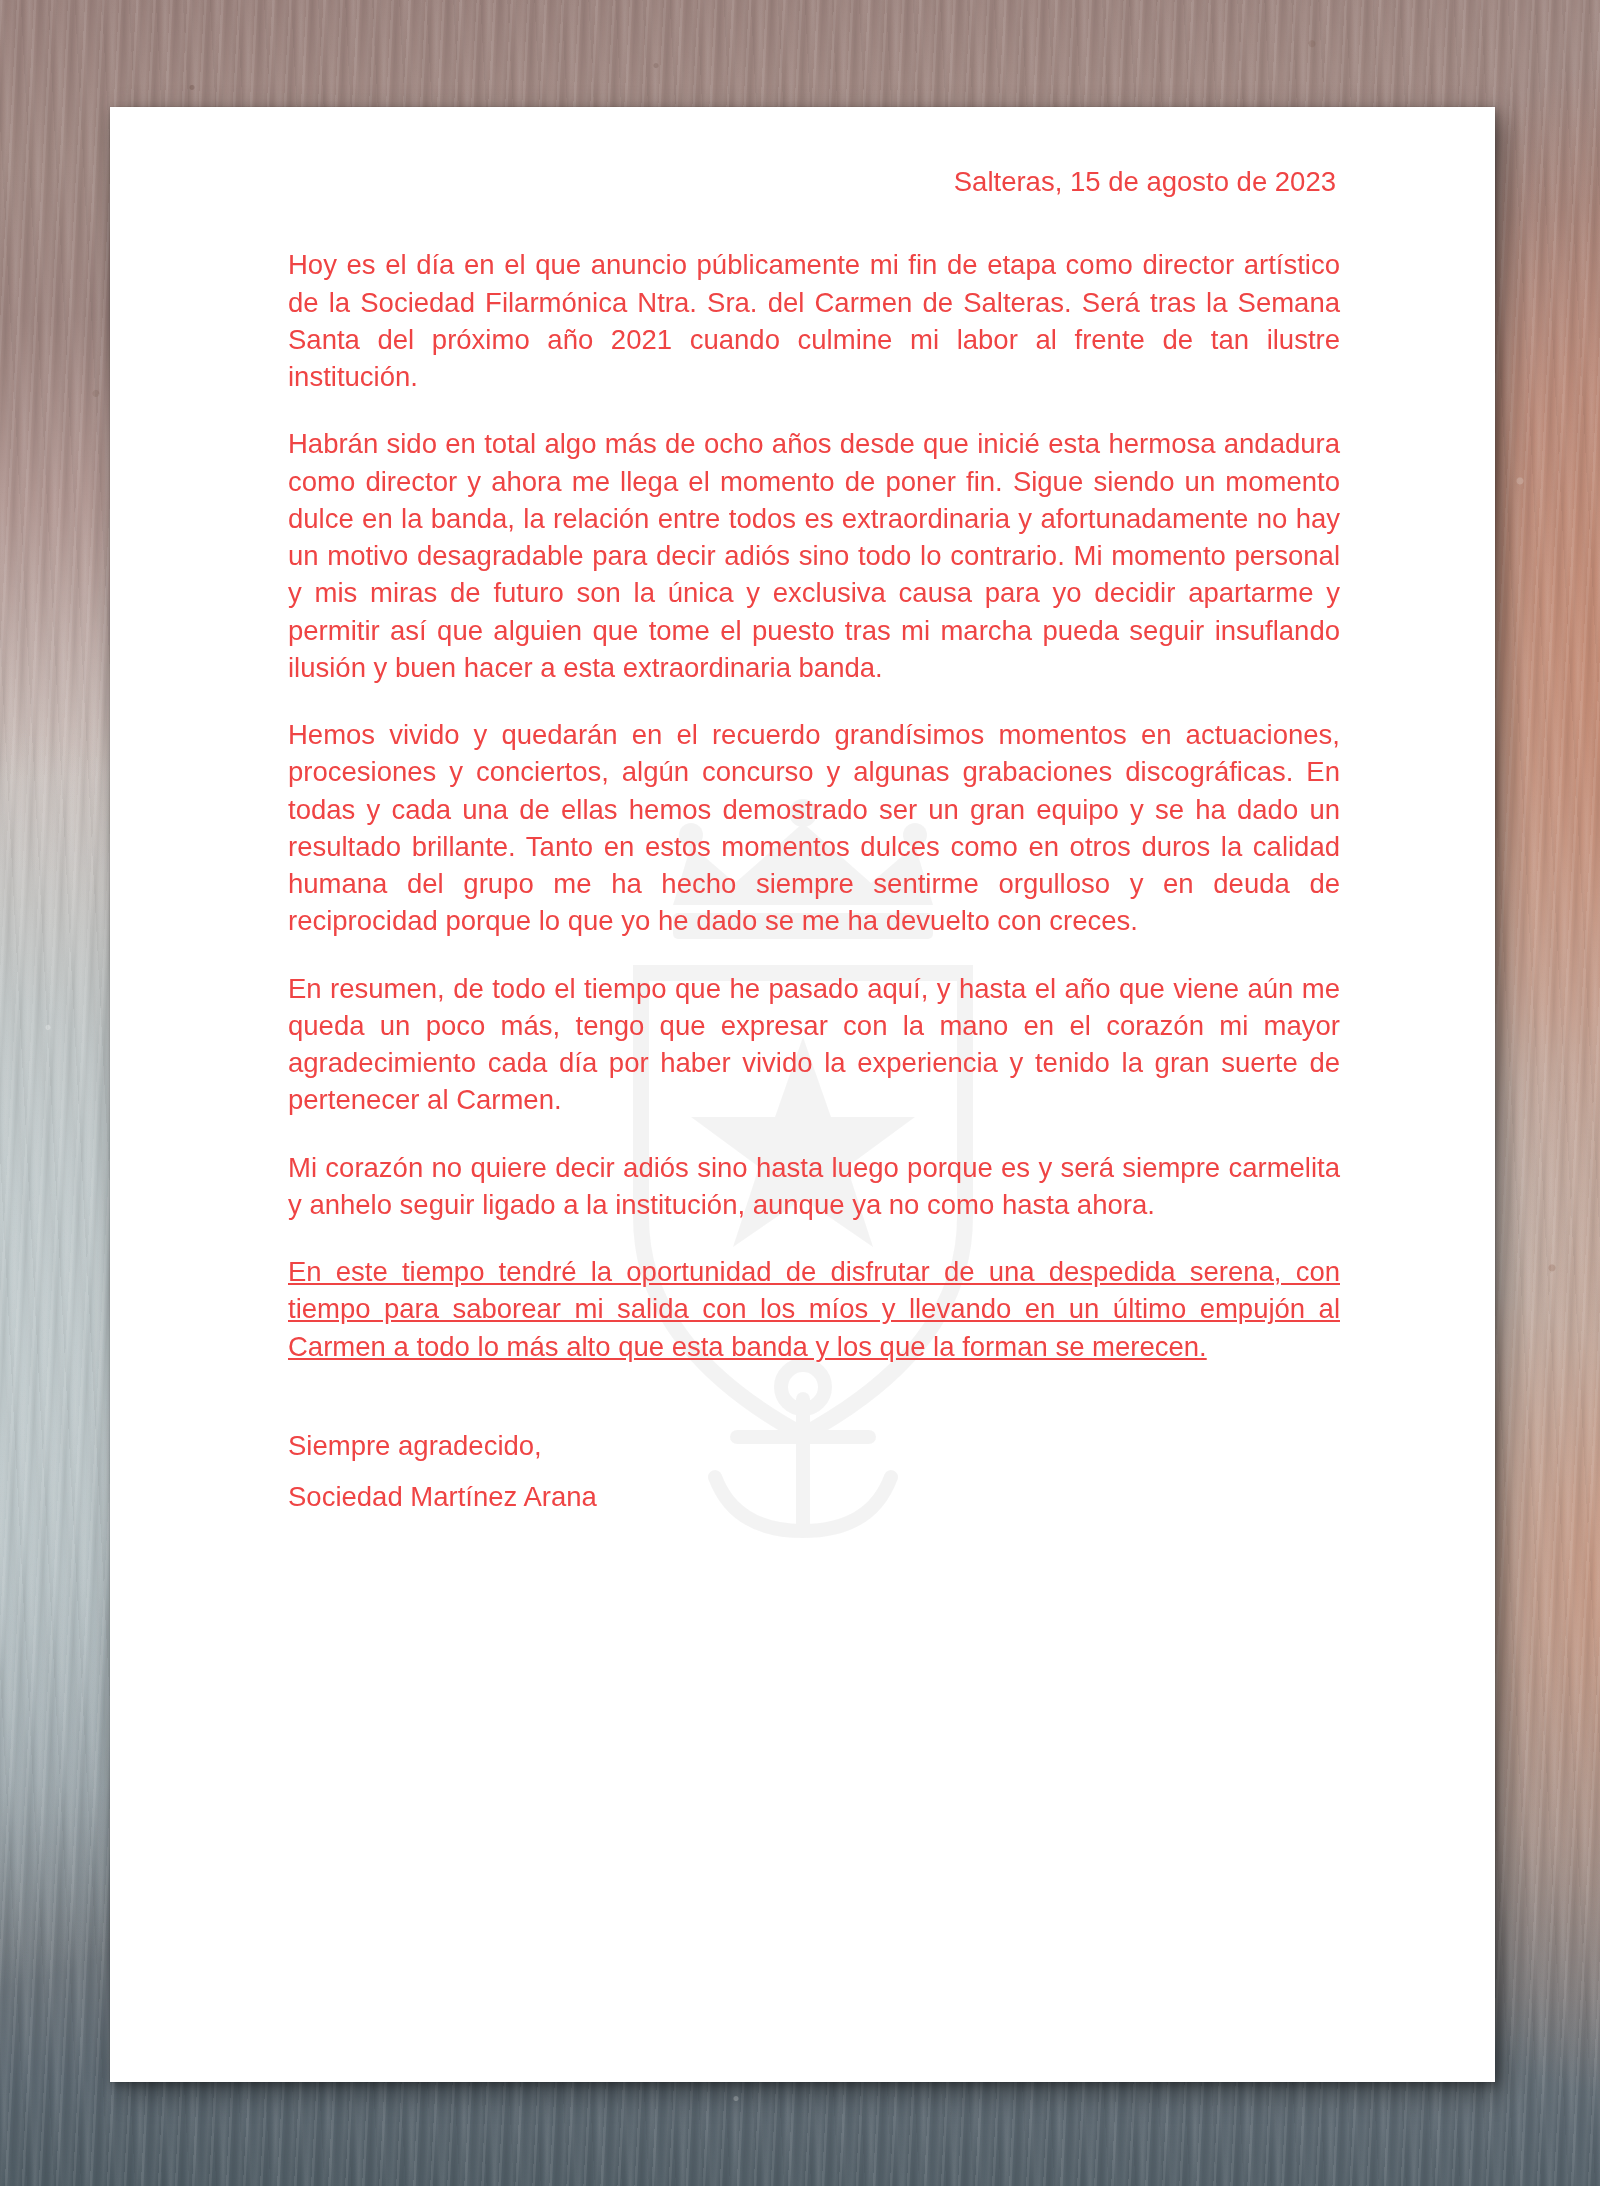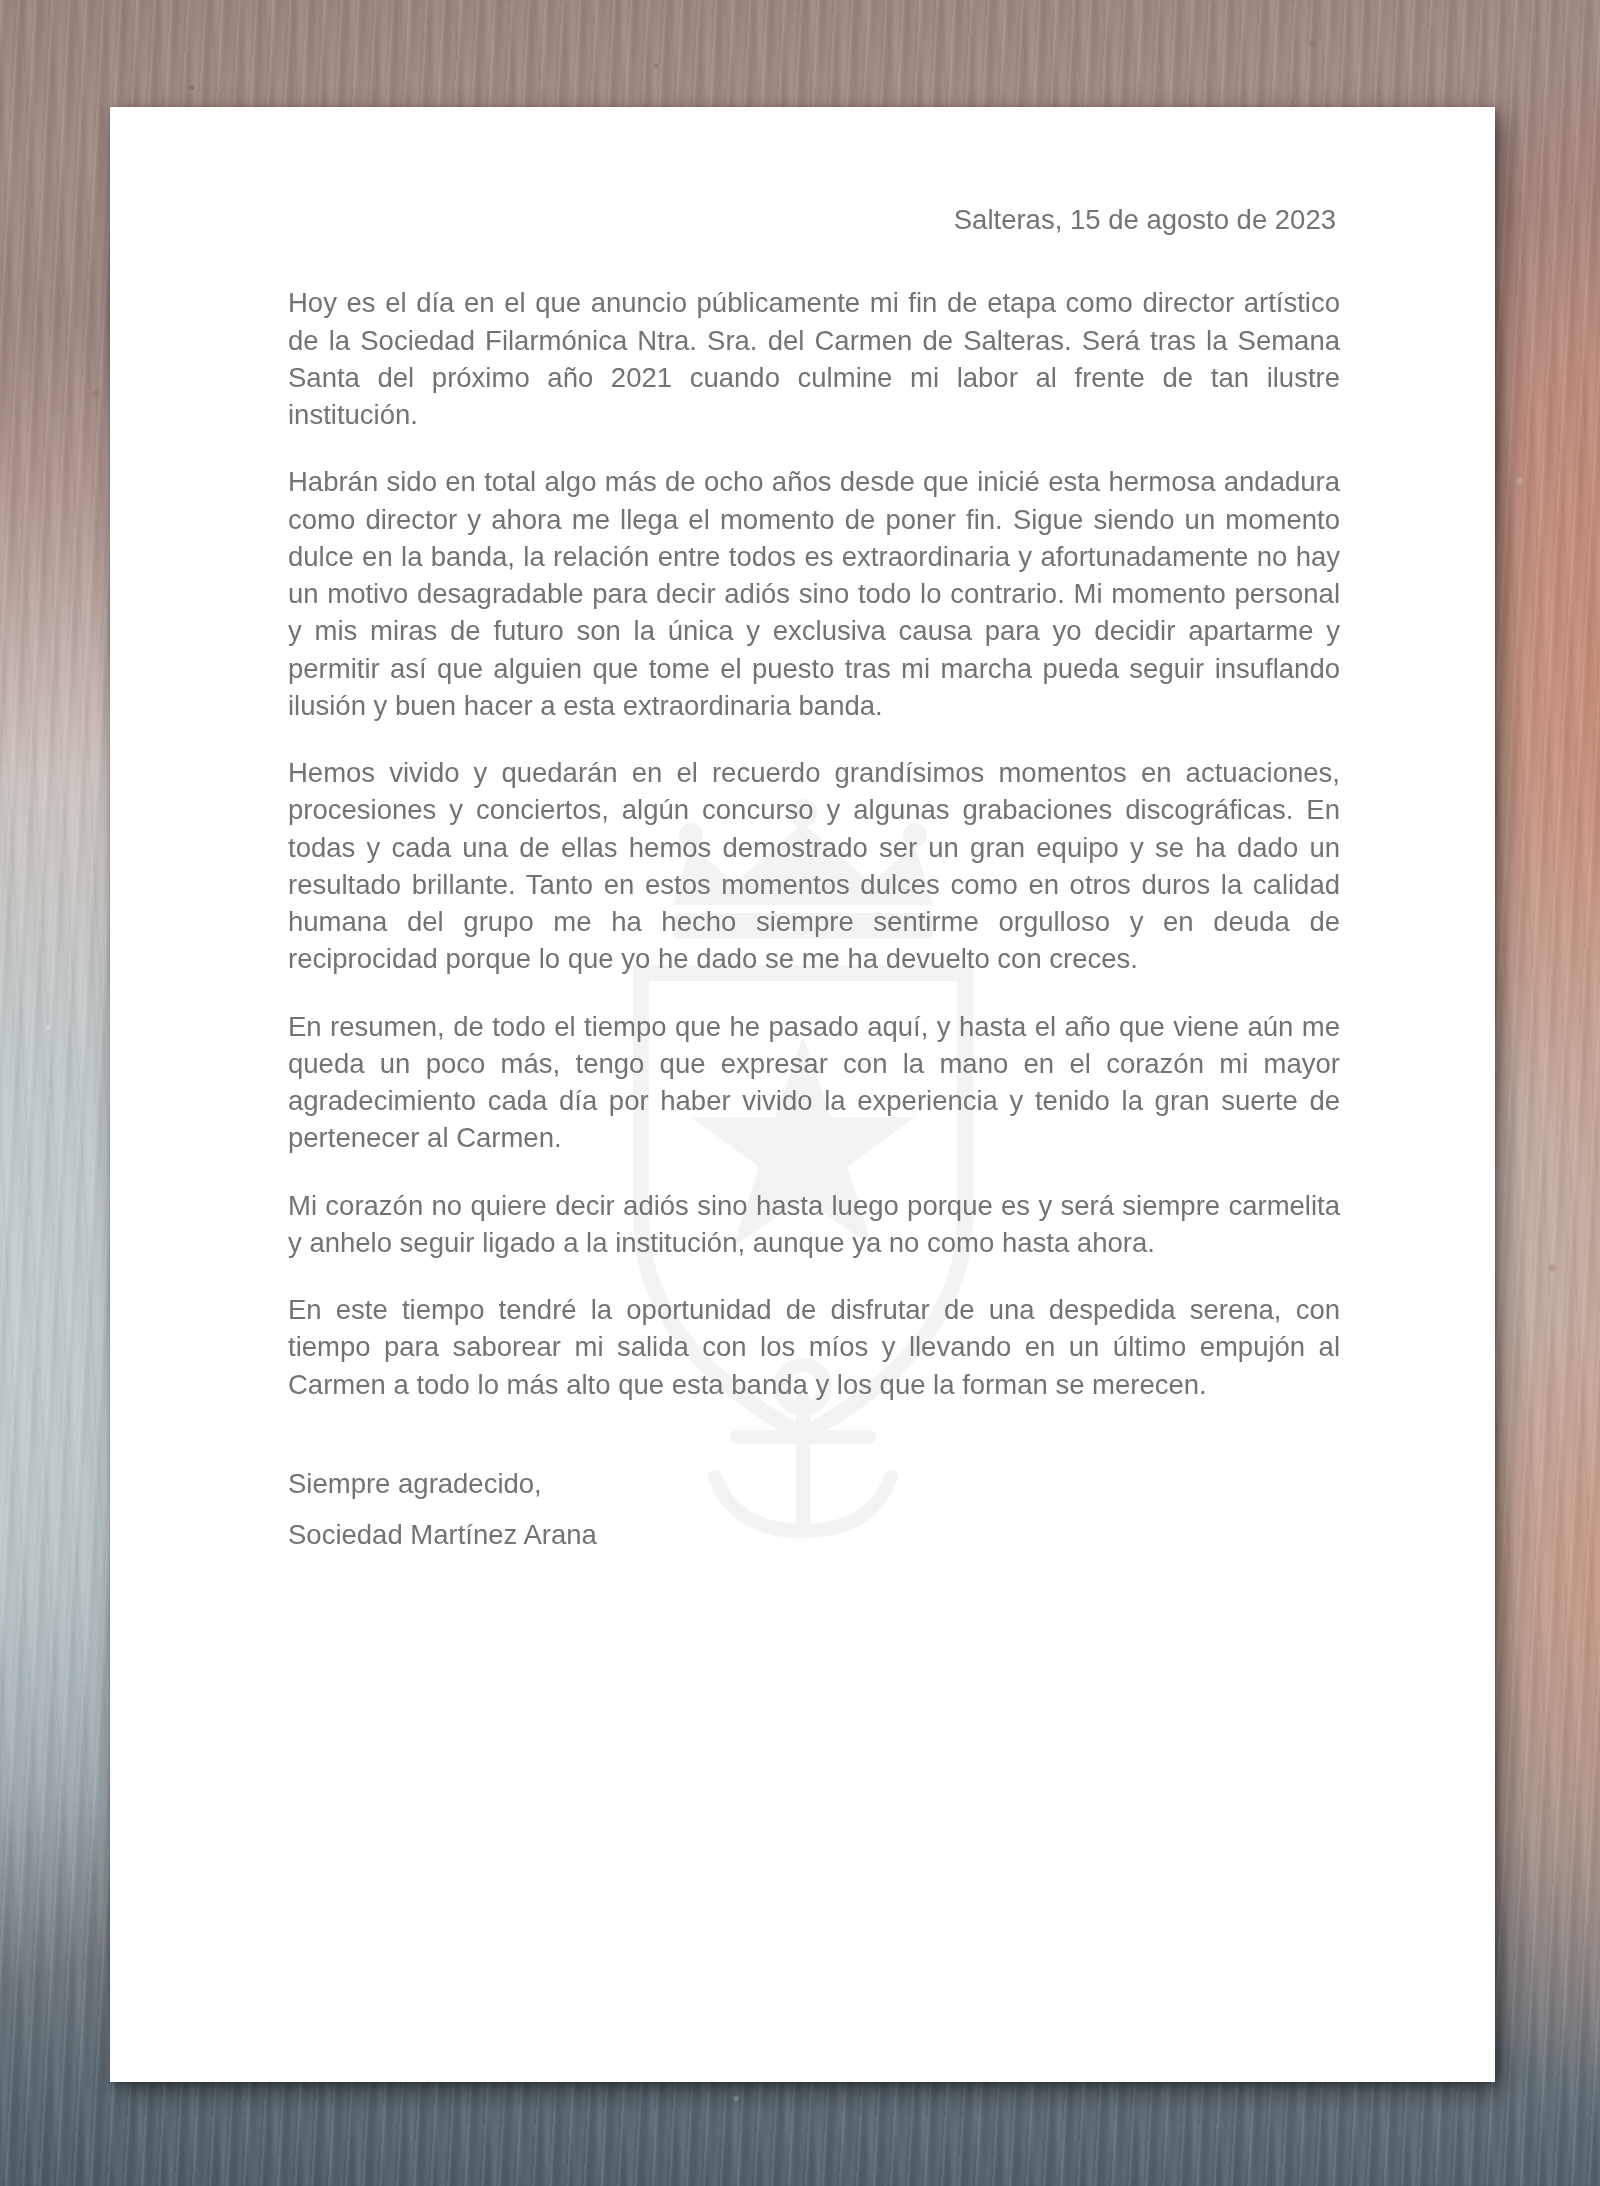--- a/index.html
+++ b/index.html
@@ -122,39 +122,39 @@
     transform: translate(-50%, -50%);
     width: 560px;
     height: 760px;
     opacity: 0.055;
     pointer-events: none;
   }
 
   #content {
     position: relative;
     z-index: 2;
-    padding: 94px 155px 0 178px;
-    color: #737373;
+    padding: 56px 155px 0 178px;
+    color: #ef4444;
     font-size: 27.5px;
     line-height: 1.355;
   }
 
   .date-line {
     text-align: right;
     margin: 0 0 46px 0;
     padding-right: 4px;
   }
 
   .para {
     margin: 0 0 30px 0;
     text-align: justify;
     text-justify: inter-word;
     hyphens: none;
   }
-  .para:last-of-type { margin-bottom: 0; }
+  .para:last-of-type { margin-bottom: 0; text-decoration: underline; }
 
   .signature-block {
     margin-top: 62px;
   }
   .sig-line {
     margin: 0 0 14px 0;
     text-align: left;
   }
   .sig-line:last-child { margin-bottom: 0; }
 </style>

